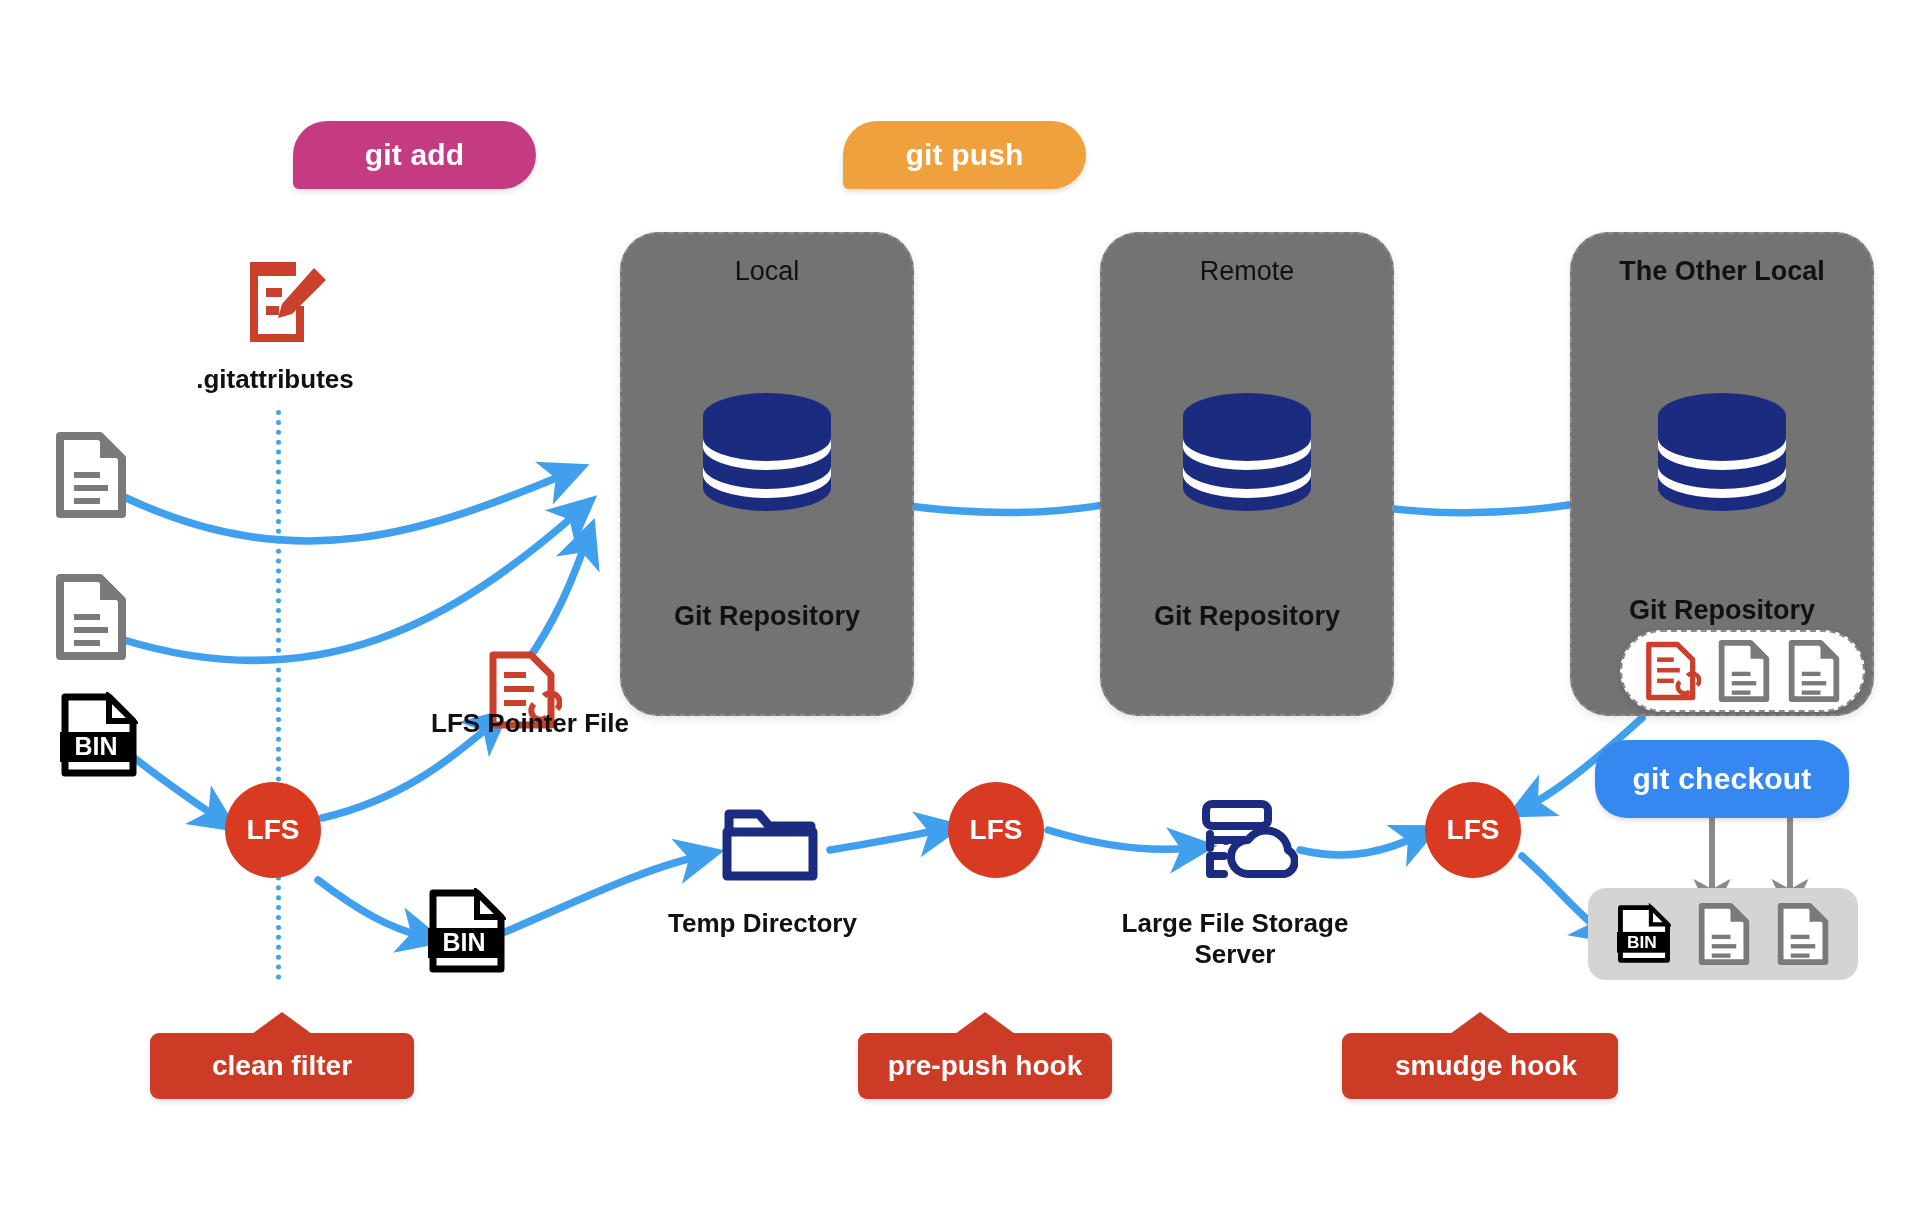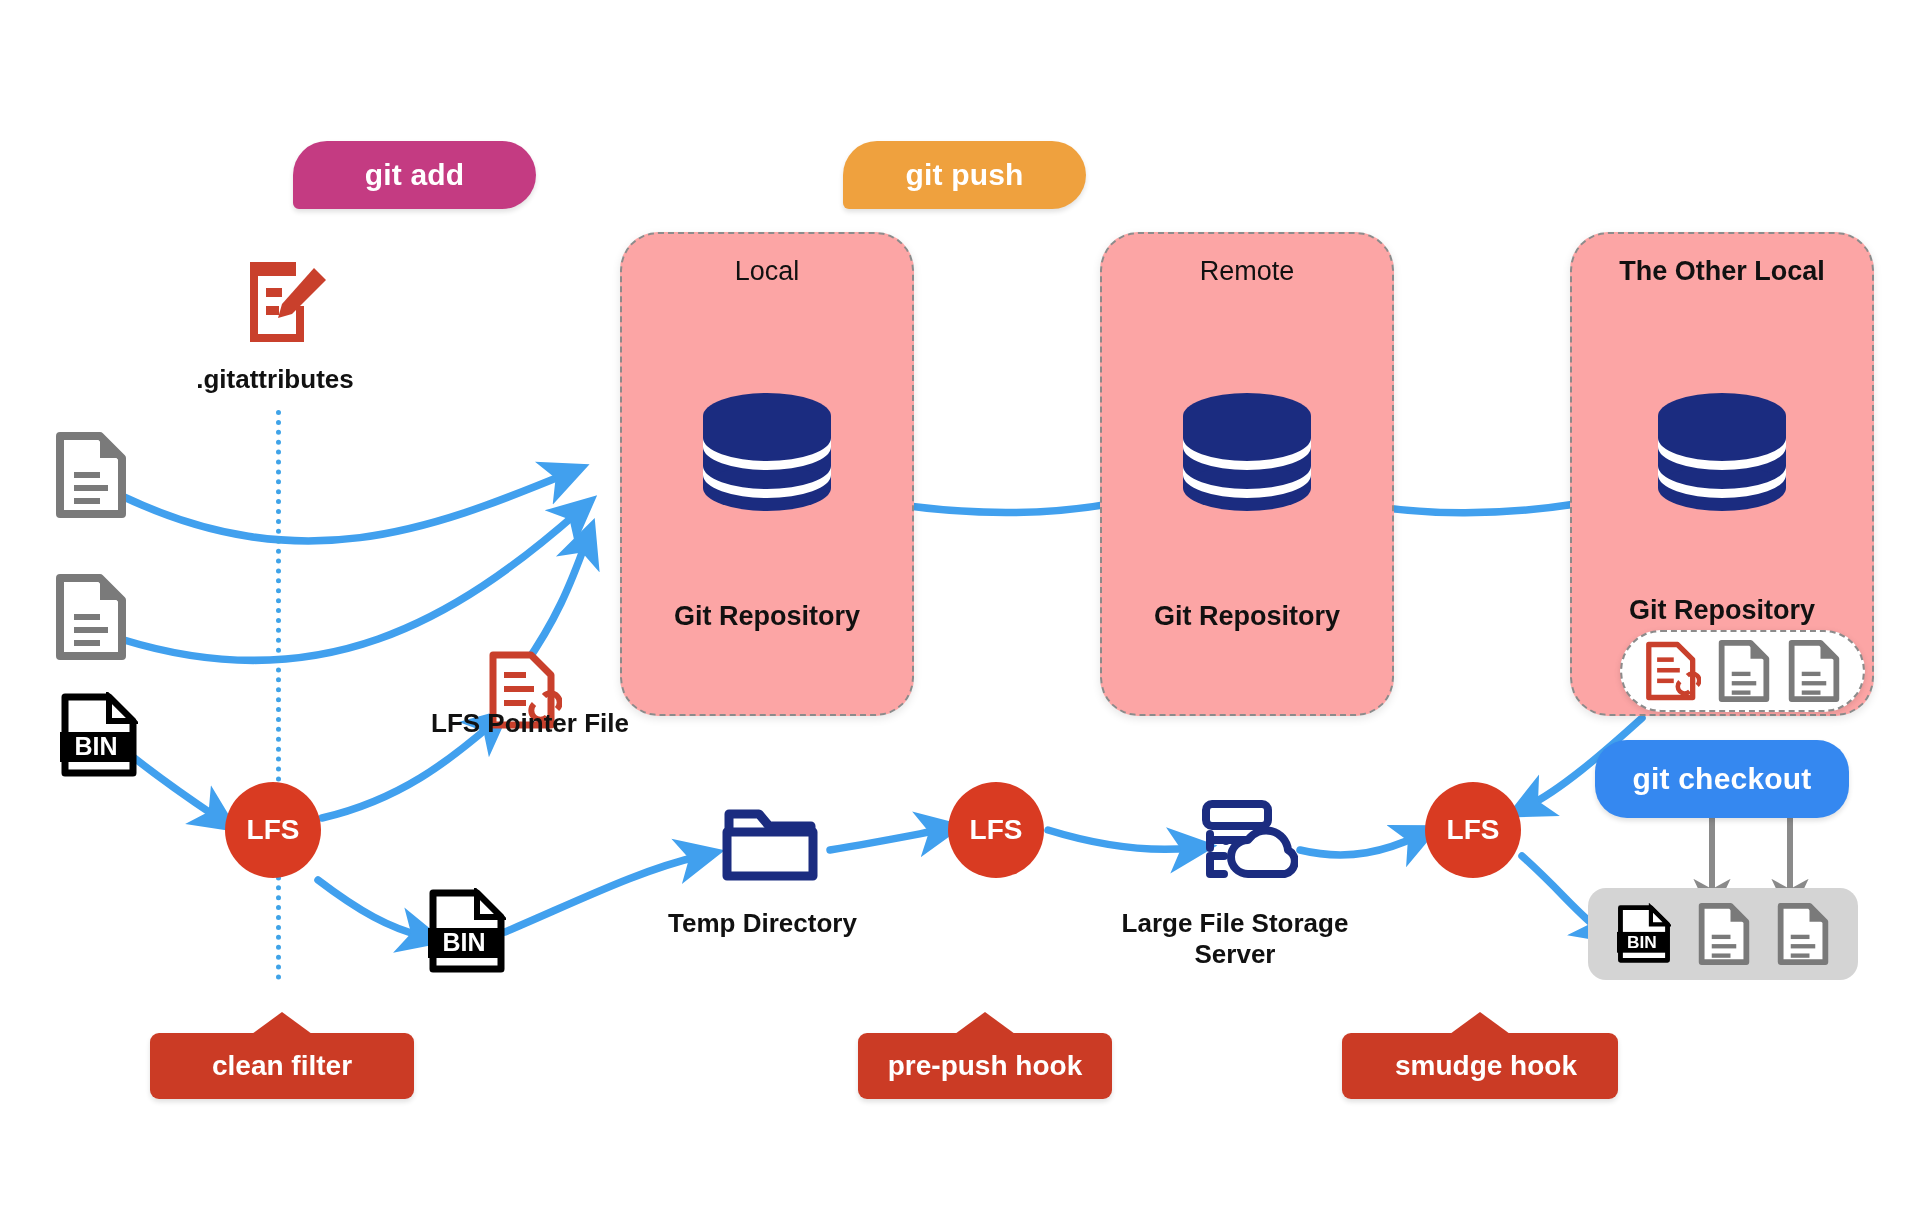--- a/index.html
+++ b/index.html
@@ -5,28 +5,28 @@
   html,body{margin:0;padding:0;background:#ffffff;}
   body{width:1911px;height:1226px;position:relative;overflow:hidden;
        font-family:"Liberation Sans","DejaVu Sans",sans-serif;}
   #stage{position:absolute;inset:0;width:1911px;height:1226px;}
   .abs{position:absolute;}
 
   
   .pill{position:absolute;display:flex;align-items:center;justify-content:center;
         border-radius:34px;color:#fff;font-weight:700;letter-spacing:.2px;
         box-shadow:0 3px 5px rgba(0,0,0,.12);}
-  .pill.sq-bl{border-bottom-left-radius:6px;margin-top:20px;}
+  .pill.sq-bl{border-bottom-left-radius:6px;}
   .pill-add{left:293px;top:121px;width:243px;height:68px;font-size:30px;background:#C43B82;}
   .pill-push{left:843px;top:121px;width:243px;height:68px;font-size:30px;background:#EFA13E;}
   .pill-fetch{left:1385px;top:121px;width:243px;height:68px;font-size:30px;background:#48B96C;}
   .pill-checkout{left:1595px;top:740px;width:254px;height:78px;font-size:30px;background:#3588F0;border-radius:32px;}
 
   
-  .repo{position:absolute;border:2.5px dashed #8b8b8b;border-radius:38px;background:#fca5a5;
+  .repo{position:absolute;border:2.5px dashed #8b8b8b;border-radius:38px;background:#737373;
         box-shadow:0 3px 8px rgba(0,0,0,.10);}
   .repo-local{left:620px;top:232px;width:290px;height:480px;}
   .repo-remote{left:1100px;top:232px;width:290px;height:480px;}
   .repo-other{left:1570px;top:232px;width:300px;height:480px;}
   .repo-title{position:absolute;left:0;right:0;top:22px;text-align:center;font-size:27px;color:#111;}
   .repo-sub{position:absolute;left:0;right:0;bottom:82px;text-align:center;font-size:27px;
             font-weight:700;color:#111;}
   .repo-other .repo-title{font-weight:700;}
   .repo-other .repo-sub{bottom:88px;}
   .db-wrap{position:absolute;left:50%;top:156px;transform:translateX(-50%);}

